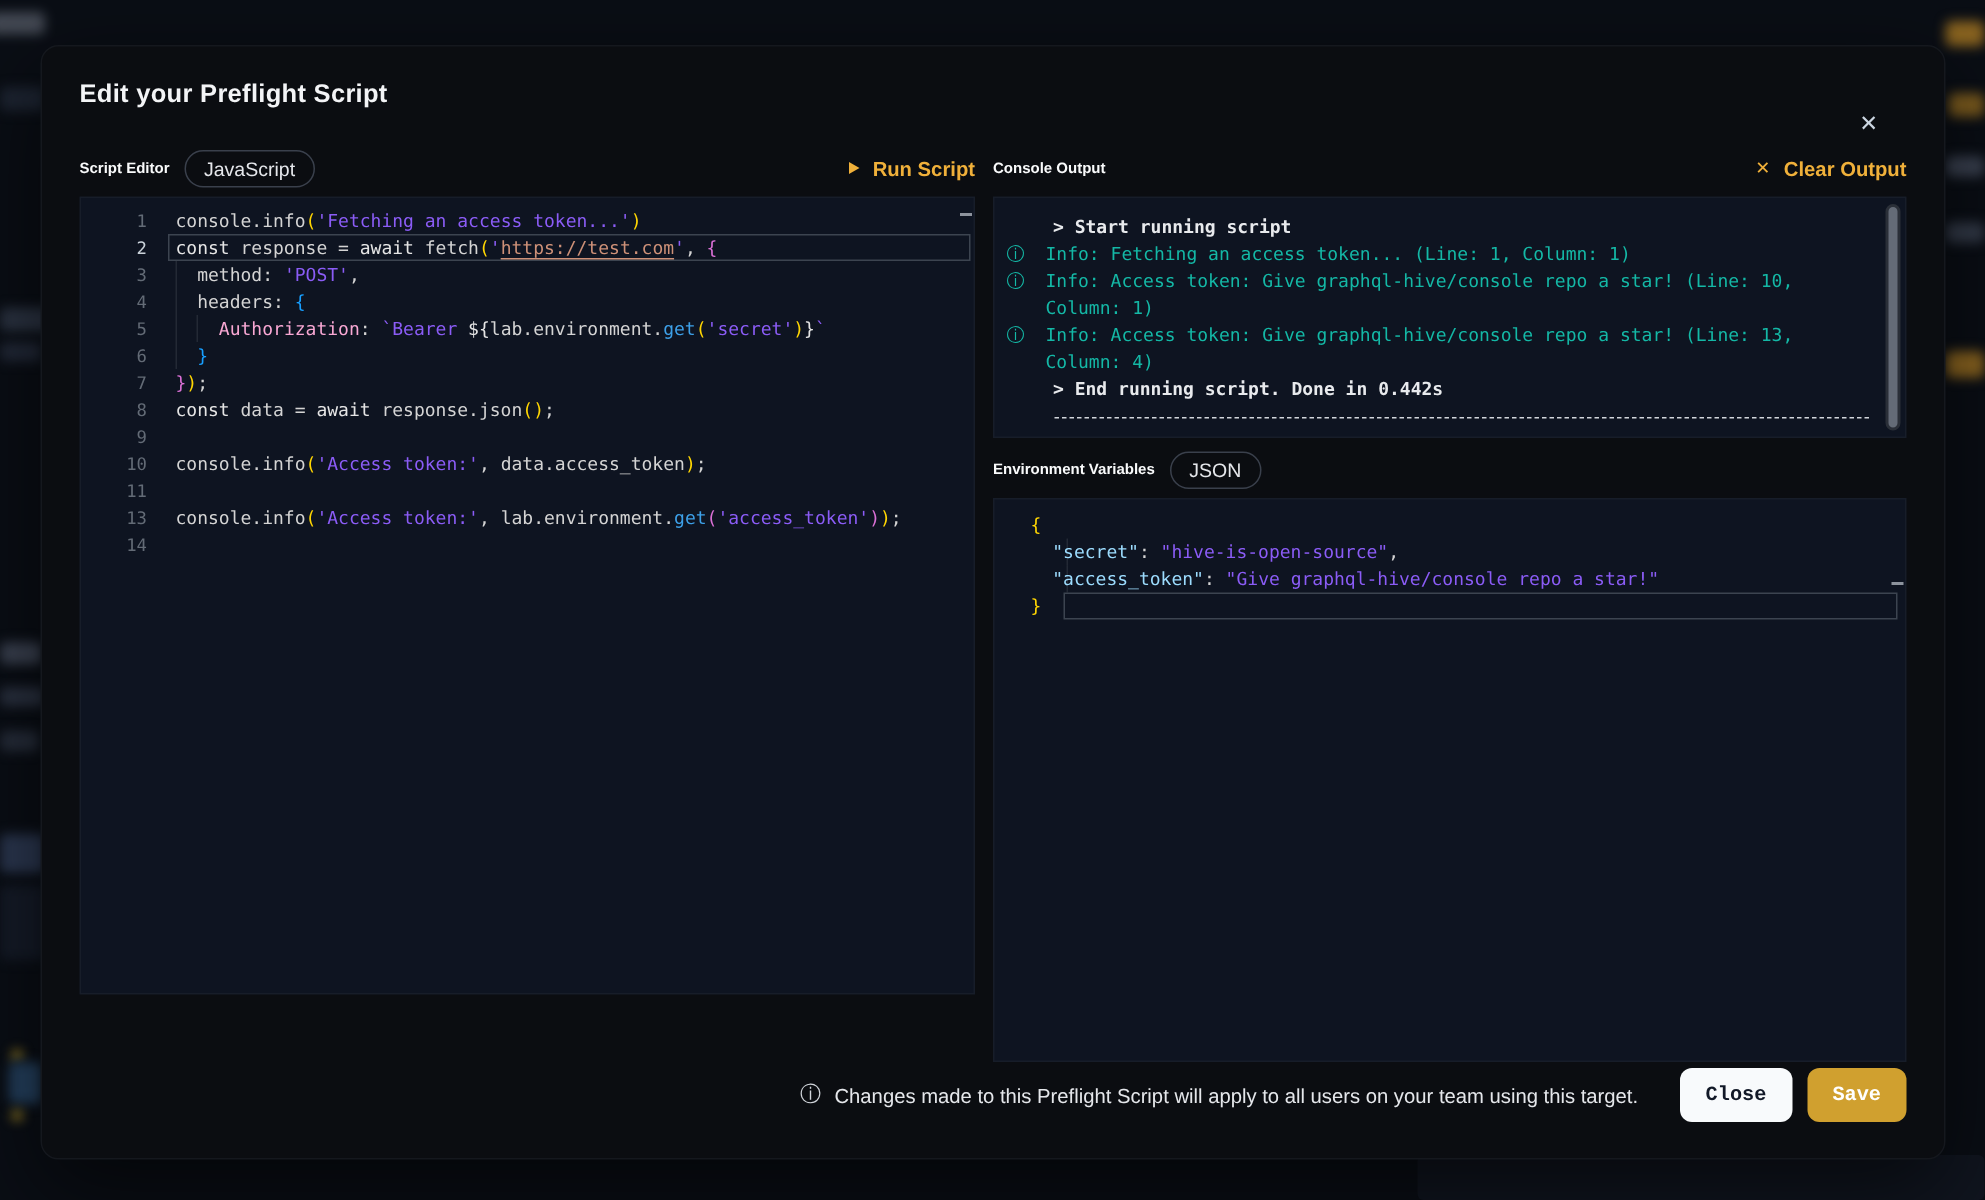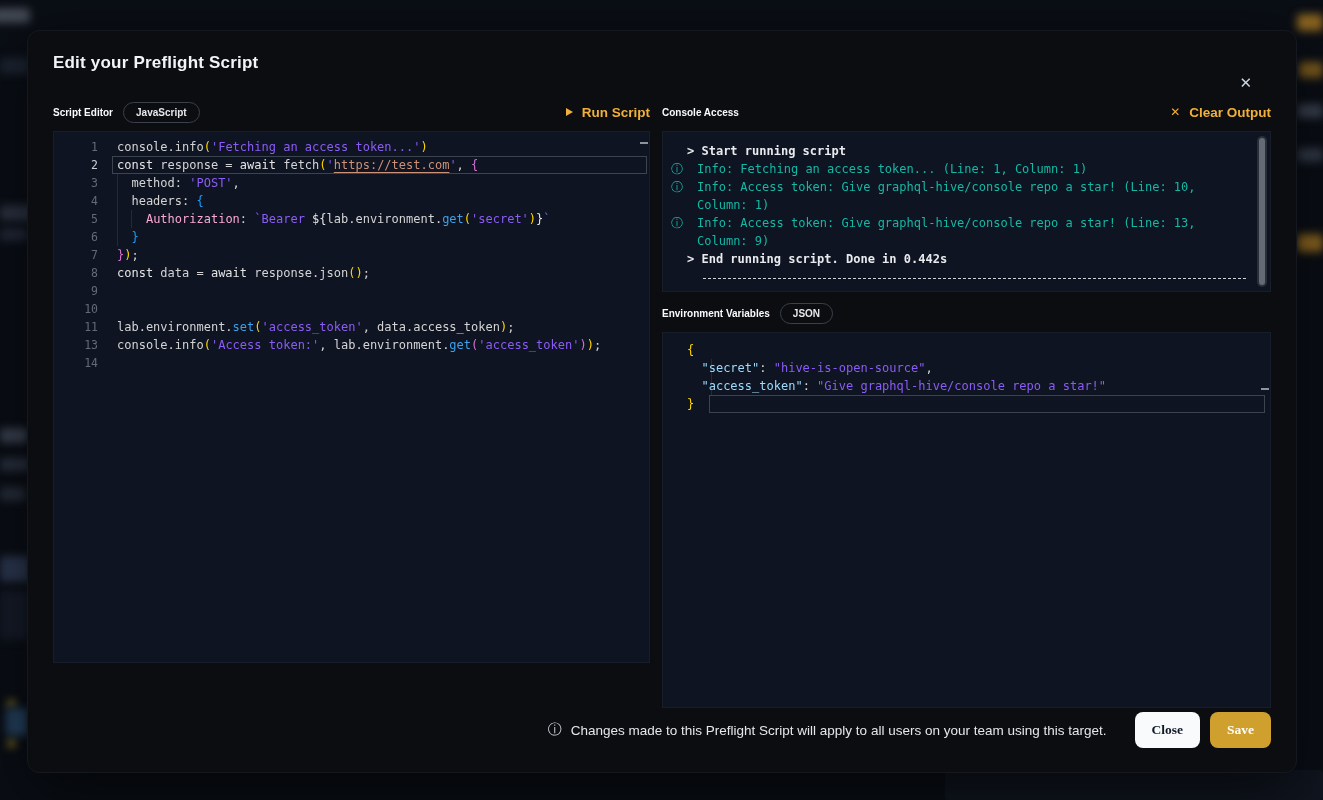--- a/index.html
+++ b/index.html
@@ -17,21 +17,21 @@
   .modal-desc { margin-top:7px; font-size:13.5px; line-height:19px; color:#8b9098; }
   .close-x { position:absolute; top:44px; right:44px; font-size:15px; color:#cbd5e1;
              cursor:pointer; line-height:1; }
 
   .columns { display:flex; gap:12px; margin-top:26px; flex:1 1 auto; min-height:0; }
   .col-left { width:598px; display:flex; flex-direction:column; }
   .col-right { width:610px; display:flex; flex-direction:column; }
 
   .sec-head { display:flex; align-items:center; height:26px; margin-bottom:6px; }
   .sec-title { font-size:10px; font-weight:700; color:#f9fafb; }
-  .badge { margin-left:10px; font-size:10px; font-weight:700; color:#e5e7eb;
+  .badge { margin-left:10px; font-size:13px; font-weight:400; color:#e5e7eb;
            border:1px solid #3a404c; border-radius:999px; padding:4px 12px; }
   .spacer { flex:1; }
   .accent-btn { display:flex; align-items:center; gap:9px; color:#f0b03a;
                 font-size:13.5px; font-weight:600; cursor:pointer; }
   .play-tri { width:0; height:0; border-left:7px solid #f0b03a;
               border-top:4.5px solid transparent; border-bottom:4.5px solid transparent; }
   .clear-x { font-size:12px; font-weight:400; }
 
   
   .panel { position:relative; background:#0e1421; border:1px solid rgba(255,255,255,.04);
@@ -52,37 +52,37 @@
   .tk-fn{color:#3da0e8} .tk-txt{color:#d4d4d4} .tk-key{color:#9cdcfe}
   .tk-b1{color:#ffd602} .tk-b2{color:#da70d6} .tk-b3{color:#179fff}
   .tk-url{color:#ce9178; text-decoration:underline; text-underline-offset:3px;}
 
   
   .console-panel { height:161px; padding:10px 24px 8px 8px; }
   .c-row { display:flex; line-height:18px; font-size:12px; }
   .c-icon { flex:none; width:26px; color:#14b8a6; font-size:12px; }
   .c-text { white-space:pre-wrap; word-break:break-word; }
   .c-info .c-text { color:#14b8a6; }
-  .c-log { margin-left:16px; color:#e8eaed; font-weight:600; }
+  .c-log { margin-left:31px; color:#e8eaed; font-weight:600; }
   .c-sep { margin-left:32px; border-top:1.5px dashed #d1d5db; margin-top:10px; height:1px; }
   .scrollbar { position:absolute; top:4px; right:3px; bottom:4px; width:10px;
                background:#646b77; border-radius:6px; border:2px solid #2a2f38; }
 
   .env-head { margin-top:8px; }
   .env-panel { flex:1 1 auto; padding:8px 0 0 24px; }
   .env-panel .code-line { display:block; }
 
   
   .footer { display:flex; align-items:center; justify-content:flex-end; gap:10px;
             margin-top:4px; height:36px; flex:none; }
   .note { display:flex; align-items:center; gap:9px; color:#e5e7eb; font-size:13.5px;
           margin-right:18px; }
   .note-icon { font-size:14px; color:#d1d5db; }
   .btn { height:36px; border:none; border-radius:8px; font-size:13.5px; font-weight:600;
-         padding:0 17px; cursor:pointer; font-family:Liberation Serif, serif; }
+         padding:0 17px; cursor:pointer; font-family:Liberation Mono, monospace; }
   .btn-close { background:#f8fafc; color:#111827; }
   .btn-save { background:#d0a02f; color:#ffffff; }
 </style>
 </head>
 <body>
 
 <div class="backdrop">
 
   <div class="blob" style="left:-8px;top:8px;width:38px;height:15px;background:#565c68;opacity:.75"></div>
   <div class="blob" style="left:0;top:58px;width:30px;height:16px;background:#1d2431"></div>
@@ -124,30 +124,30 @@
         <span class="ruler-dash" style="top:10px"></span>
       <div class="code-line"><span class="gutter">1</span><span class="code"><span class="tk-txt">console.info</span><span class="tk-b1">(</span><span class="tk-str">'Fetching an access token...'</span><span class="tk-b1">)</span></span></div>
           <div class="code-line active"><span class="gutter">2</span><span class="hl hl-js"></span><span class="code"><span class="tk-kw">const</span><span class="tk-txt"> response = </span><span class="tk-kw">await</span><span class="tk-txt"> fetch</span><span class="tk-b1">(</span><span class="tk-str">'</span><span class="tk-url">https://test.com</span><span class="tk-str">'</span><span class="tk-txt">, </span><span class="tk-b2">{</span></span></div>
           <div class="code-line"><span class="gutter">3</span><span class="guide" style="left: 63px;"></span><span class="code"><span class="tk-txt">  method: </span><span class="tk-str">'POST'</span><span class="tk-txt">,</span></span></div>
           <div class="code-line"><span class="gutter">4</span><span class="guide" style="left: 63px;"></span><span class="code"><span class="tk-txt">  headers: </span><span class="tk-b3">{</span></span></div>
           <div class="code-line"><span class="gutter">5</span><span class="guide" style="left: 63px;"></span><span class="guide" style="left: 77.46px;"></span><span class="code"><span class="tk-txt">    </span><span class="tk-prop">Authorization</span><span class="tk-txt">: </span><span class="tk-str">`Bearer </span><span class="tk-kw">${</span><span class="tk-txt">lab.environment.</span><span class="tk-fn">get</span><span class="tk-b1">(</span><span class="tk-str">'secret'</span><span class="tk-b1">)</span><span class="tk-kw">}</span><span class="tk-str">`</span></span></div>
           <div class="code-line"><span class="gutter">6</span><span class="guide" style="left: 63px;"></span><span class="code"><span class="tk-txt">  </span><span class="tk-b3">}</span></span></div>
           <div class="code-line"><span class="gutter">7</span><span class="code"><span class="tk-b2">}</span><span class="tk-b1">)</span><span class="tk-txt">;</span></span></div>
           <div class="code-line"><span class="gutter">8</span><span class="code"><span class="tk-kw">const</span><span class="tk-txt"> data = </span><span class="tk-kw">await</span><span class="tk-txt"> response.json</span><span class="tk-b1">()</span><span class="tk-txt">;</span></span></div>
           <div class="code-line"><span class="gutter">9</span><span class="code"></span></div>
-          <div class="code-line"><span class="gutter">10</span></div>
-          <div class="code-line"><span class="gutter">11</span><span class="code"><span class="tk-txt">lab.environment.</span><span class="tk-fn">set</span><span class="tk-b1">(</span><span class="tk-str">'access_token'</span><span class="tk-txt">, data.access_token</span><span class="tk-b1">)</span><span class="tk-txt">;</span></span></div>
+          <div class="code-line"><span class="gutter">10</span><span class="code"><span class="tk-txt">console.info</span><span class="tk-b1">(</span><span class="tk-str">'Access token:'</span><span class="tk-txt">, data.access_token</span><span class="tk-b1">)</span><span class="tk-txt">;</span></span></div>
+          <div class="code-line"><span class="gutter">11</span></div>
           <div class="code-line"><span class="gutter">13</span><span class="code"><span class="tk-txt">console.info</span><span class="tk-b1">(</span><span class="tk-str">'Access token:'</span><span class="tk-txt">, lab.environment.</span><span class="tk-fn">get</span><span class="tk-b2">(</span><span class="tk-str">'access_token'</span><span class="tk-b2">)</span><span class="tk-b1">)</span><span class="tk-txt">;</span></span></div>
           <div class="code-line"><span class="gutter">14</span><span class="code"></span></div>
         </div>
     </div>
 
     <div class="col-right">
       <div class="sec-head">
-        <span class="sec-title">Console Access</span>
+        <span class="sec-title">Console Output</span>
         <span class="spacer"></span>
         <span class="accent-btn">
           <span class="clear-x">✕</span>
           <span>Clear Output</span>
         </span>
       </div>
       <div class="panel console-panel" id="console-out">
         <div class="scrollbar"></div>
       <div class="c-row">
             <span class="c-text c-log">&gt; Start running script</span>
@@ -155,21 +155,21 @@
           <div class="c-row c-info">
             <span class="c-icon">ⓘ</span>
             <span class="c-text">Info: Fetching an access token... (Line: 1, Column: 1)</span>
           </div>
           <div class="c-row c-info">
             <span class="c-icon">ⓘ</span>
             <span class="c-text">Info: Access token: Give graphql-hive/console repo a star! (Line: 10, Column: 1)</span>
           </div>
           <div class="c-row c-info">
             <span class="c-icon">ⓘ</span>
-            <span class="c-text">Info: Access token: Give graphql-hive/console repo a star! (Line: 13, Column: 9)</span>
+            <span class="c-text">Info: Access token: Give graphql-hive/console repo a star! (Line: 13, Column: 4)</span>
           </div>
           <div class="c-row">
             <span class="c-text c-log">&gt; End running script. Done in 0.442s</span>
           </div>
           <div class="c-sep"></div>
         </div>
 
       <div class="sec-head env-head">
         <span class="sec-title">Environment Variables</span>
         <span class="badge">JSON</span>

